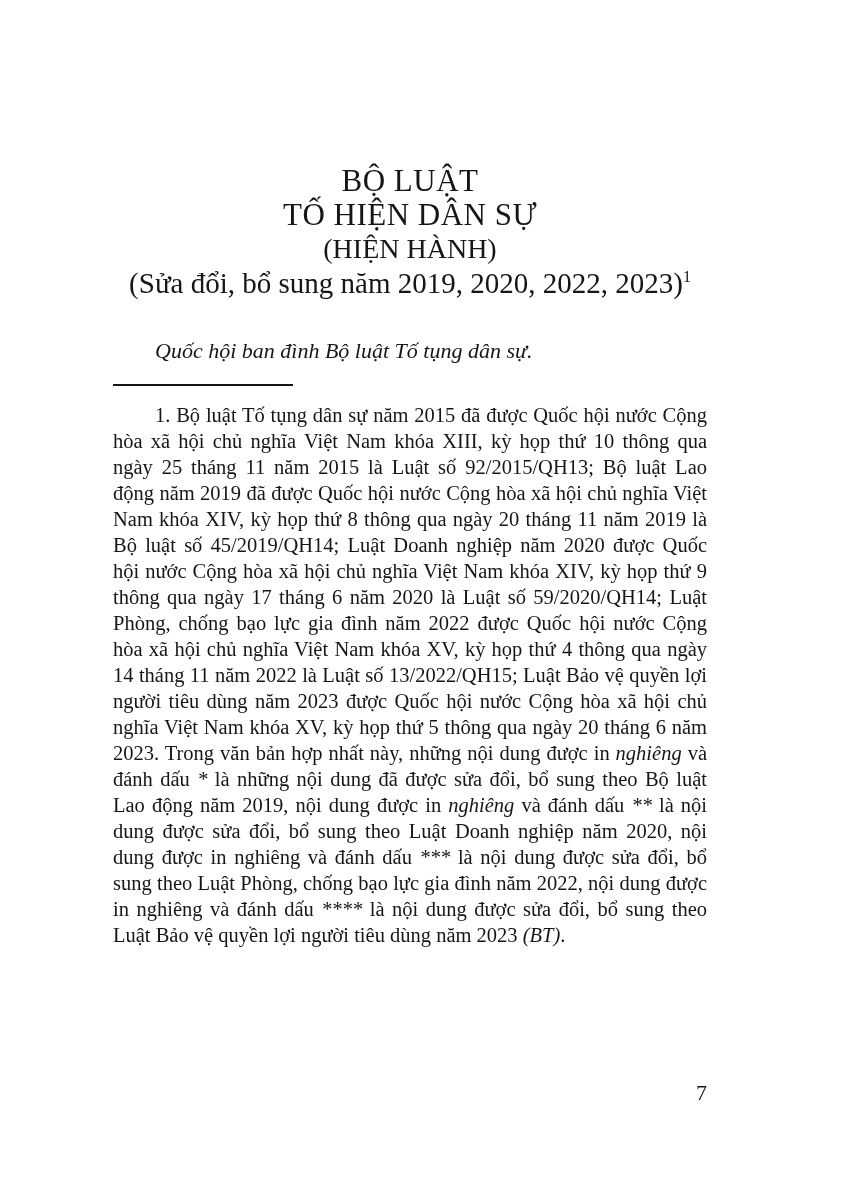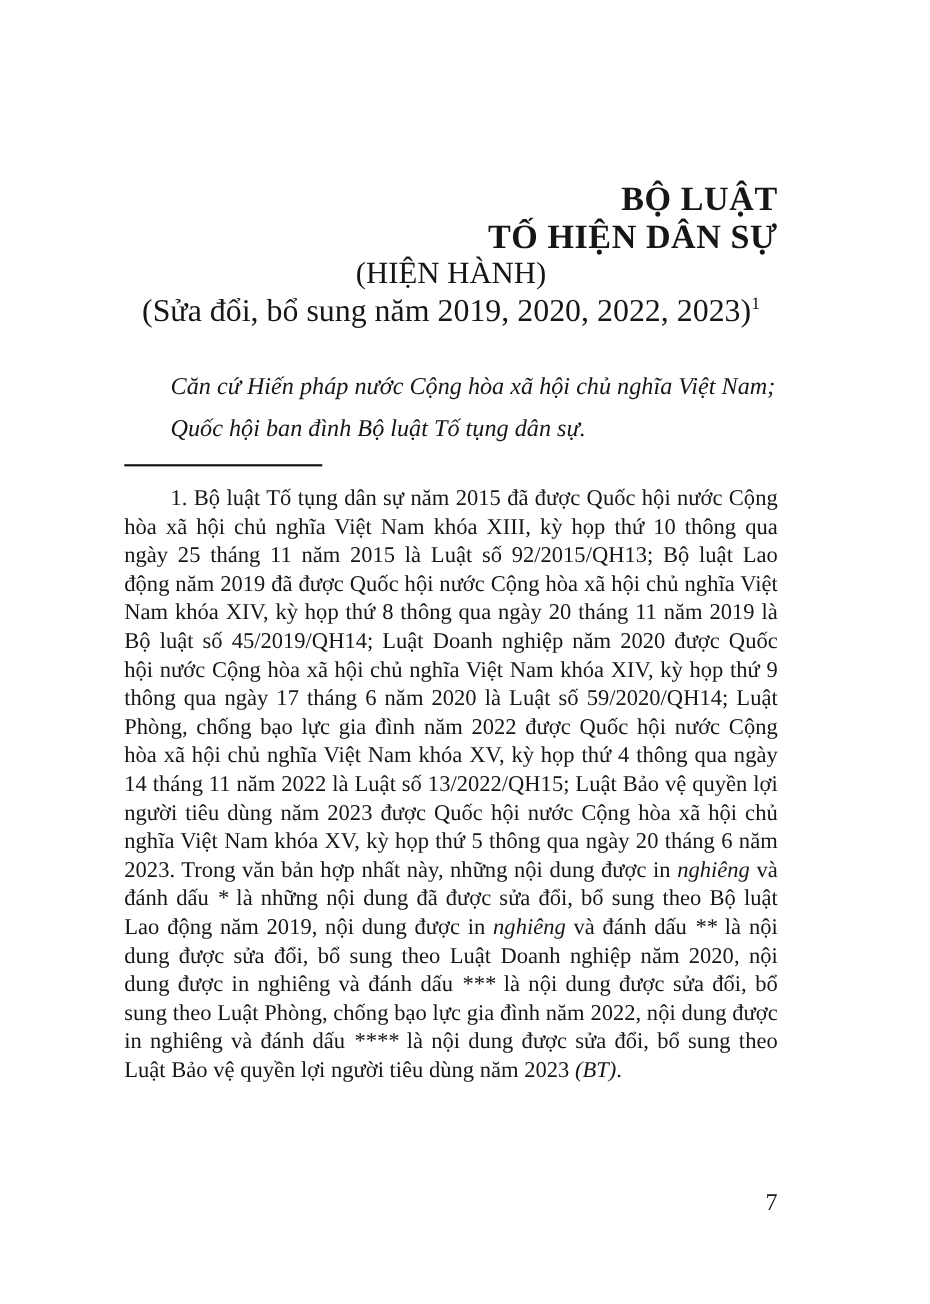--- a/index.html
+++ b/index.html
@@ -16,24 +16,23 @@
     font-family: "Liberation Serif", "DejaVu Serif", serif;
     overflow: hidden;
     box-sizing: border-box;
     padding: 164px 138px 0 113px;
   }
   .title-block {
     text-align: center;
   }
   .title-main {
     font-size: 31px;
-    font-weight: bold;
+    font-weight: normal;
     line-height: 34px;
     letter-spacing: 0.5px;
-    text-align: right;
   }
   .title-sub {
     font-size: 28px;
     font-weight: normal;
     line-height: 34px;
   }
   .title-amend {
     font-size: 29px;
     font-weight: normal;
     line-height: 34px;
@@ -82,21 +81,20 @@
 <div class="page">
 
   <header class="title-block">
     <div class="title-main">BỘ LUẬT</div>
     <div class="title-main">TỐ HIỆN DÂN SỰ</div>
     <div class="title-sub">(HIỆN HÀNH)</div>
     <div class="title-amend"><span>(Sửa đổi, bổ sung năm 2019, 2020, 2022, 2023)</span><sup>1</sup></div>
   </header>
 
   <section class="preamble">
-    <p>Căn cứ Hiến pháp nước Cộng hòa xã hội chủ nghĩa Việt Nam;</p>
     <p>Quốc hội ban đình Bộ luật Tố tụng dân sự.</p>
   </section>
 
   <hr class="footnote-rule">
 
   <p class="footnote"><span>1. </span><span class="b">Bộ luật Tố tụng dân sự năm 2015</span><span> đã được Quốc hội nước Cộng hòa xã hội chủ nghĩa Việt Nam khóa XIII, kỳ họp thứ 10 thông qua ngày 25 tháng 11 năm 2015 là Luật số 92/2015/QH13; </span><span class="b">Bộ luật Lao động năm 2019</span><span> đã được Quốc hội nước Cộng hòa xã hội chủ nghĩa Việt Nam khóa XIV, kỳ họp thứ 8 thông qua ngày 20 tháng 11 năm 2019 là Bộ luật số 45/2019/QH14; </span><span class="b">Luật Doanh nghiệp năm 2020</span><span> được Quốc hội nước Cộng hòa xã hội chủ nghĩa Việt Nam khóa XIV, kỳ họp thứ 9 thông qua ngày 17 tháng 6 năm 2020 là Luật số 59/2020/QH14; </span><span class="b">Luật Phòng, chống bạo lực gia đình năm 2022</span><span> được Quốc hội nước Cộng hòa xã hội chủ nghĩa Việt Nam khóa XV, kỳ họp thứ 4 thông qua ngày 14 tháng 11 năm 2022 là Luật số 13/2022/QH15; </span><span class="b">Luật Bảo vệ quyền lợi người tiêu dùng năm 2023</span><span> được Quốc hội nước Cộng hòa xã hội chủ nghĩa Việt Nam khóa XV, kỳ họp thứ 5 thông qua ngày 20 tháng 6 năm 2023. Trong văn bản hợp nhất này, những nội dung được in </span><span class="i">nghiêng</span><span> và đánh dấu </span><span class="i">*</span><span> là những nội dung đã được sửa đổi, bổ sung theo Bộ luật Lao động năm 2019, nội dung được in </span><span class="i">nghiêng</span><span> và đánh dấu </span><span class="i">**</span><span> là nội dung được sửa đổi, bổ sung theo Luật Doanh nghiệp năm 2020, nội dung được in nghiêng và đánh dấu </span><span class="i">***</span><span> là nội dung được sửa đổi, bổ sung theo Luật Phòng, chống bạo lực gia đình năm 2022, nội dung được in nghiêng và đánh dấu </span><span class="i">****</span><span> là nội dung được sửa đổi, bổ sung theo Luật Bảo vệ quyền lợi người tiêu dùng năm 2023 </span><span class="i">(BT)</span><span>.</span></p>
 
   <div class="page-number">7</div>
 
 </div>

